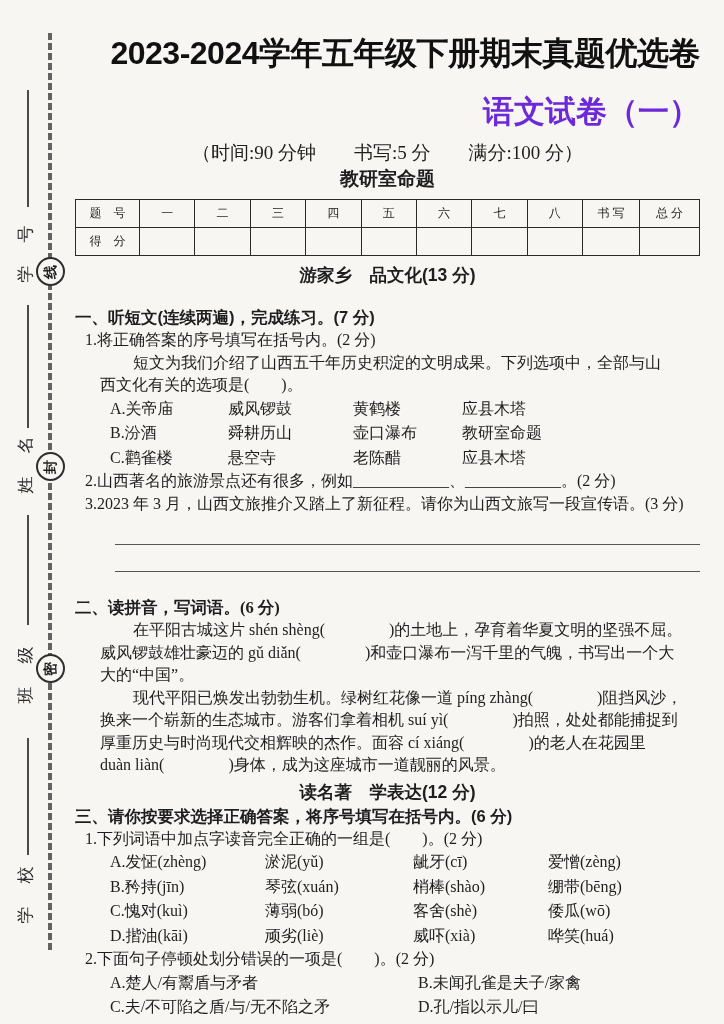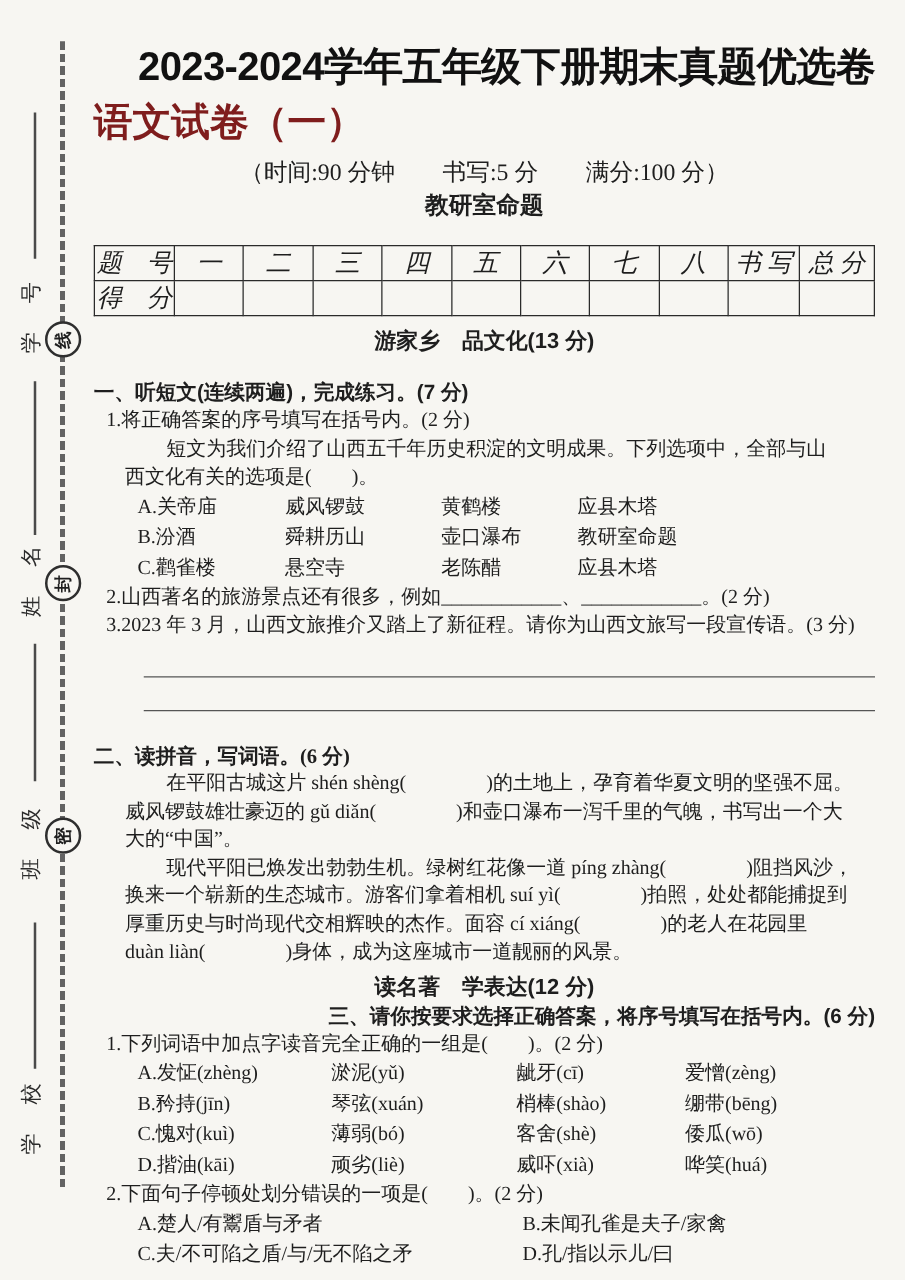--- a/index.html
+++ b/index.html
@@ -15,24 +15,24 @@
     transform:rotate(-90deg); font-size:17px; letter-spacing:3px; color:#2b2b2b; }
   .rail-blank { position:absolute; left:27px; width:2px; background:#4a4a4a; }
   .stamp { position:absolute; left:36px; width:25px; height:25px; border:2px solid #2e2e2e;
     border-radius:50%; background:#f7f6f2; display:flex; align-items:center; justify-content:center;
     font-family:"Liberation Sans","DejaVu Sans",sans-serif; font-weight:700; font-size:14px; }
   .stamp span { transform:rotate(-90deg); }
   
   .content { position:absolute; left:75px; top:0; width:625px; }
   .hei { font-family:"Liberation Sans","DejaVu Sans",sans-serif; font-weight:700; }
   .title { margin-top:33px; font-size:32px; line-height:40px; text-align:right; white-space:nowrap; letter-spacing:-0.5px; color:#111; }
-  .subtitle { margin-top:6px; font-size:31px; line-height:38px; text-align:left; color:#7f1d1d; }
+  .subtitle { margin-top:20px; font-size:31px; line-height:38px; text-align:right; color:#6d28d9; }
   .meta { margin-top:11px; font-size:19px; line-height:22px; text-align:center; }
   .setter { margin-top:4px; font-size:19px; line-height:22px; text-align:center; }
-  table.score { margin-top:20px; width:100%; border-collapse:collapse; font-size:20px;font-style:italic; }
+  table.score { margin-top:9px; width:100%; border-collapse:collapse; font-size:12px; }
   table.score td { border:1.5px solid #2a2a2a; height:27px; text-align:center; padding:0; }
   .part-head { margin-top:8px; font-size:17.5px; line-height:22px; text-align:center; }
   .q-title { margin-top:20px; font-size:16.5px; line-height:23px; }
   .ln { font-size:16px; line-height:22.5px; }
   .sub { padding-left:10px; }
   .para { padding-left:25px; }
   .ind { text-indent:33px; }
   .opt4a { margin-left:35px; display:grid; grid-template-columns:118px 125px 109px auto; font-size:16px; line-height:24.5px; }
   .opt4b { margin-left:35px; display:grid; grid-template-columns:155px 148px 135px auto; font-size:16px; line-height:24.5px; }
   .opt2  { margin-left:35px; display:grid; grid-template-columns:308px auto; font-size:16px; line-height:24.5px; }
@@ -157,21 +157,21 @@
     <div class="ln para ind">在平阳古城这片 shén shèng(　　　　)的土地上，孕育着华夏文明的坚强不屈。</div>
     <div class="ln para">威风锣鼓雄壮豪迈的 gǔ diǎn(　　　　)和壶口瀑布一泻千里的气魄，书写出一个大</div>
     <div class="ln para">大的“中国”。</div>
     <div class="ln para ind">现代平阳已焕发出勃勃生机。绿树红花像一道 píng zhàng(　　　　)阻挡风沙，</div>
     <div class="ln para">换来一个崭新的生态城市。游客们拿着相机 suí yì(　　　　)拍照，处处都能捕捉到</div>
     <div class="ln para">厚重历史与时尚现代交相辉映的杰作。面容 cí xiáng(　　　　)的老人在花园里</div>
     <div class="ln para">duàn liàn(　　　　)身体，成为这座城市一道靓丽的风景。</div>
 
     <div class="part-head hei" style="margin-top:4px;">读名著　学表达(12 分)</div>
 
-    <div class="q-title hei" style="margin-top:2px;text-align:right;">三、请你按要求选择正确答案，将序号填写在括号内。(6 分)</div>
+    <div class="q-title hei" style="margin-top:2px;">三、请你按要求选择正确答案，将序号填写在括号内。(6 分)</div>
     <div class="ln sub">1.下列词语中加点字读音完全正确的一组是(　　)。(2 分)</div>
 
     <div class="opt4b">
       <span><span>A.发</span><span class="dotted">怔</span><span>(zhèng)</span></span>
       <span><span class="dotted">淤</span><span>泥(yǔ)</span></span>
       <span><span class="dotted">龇</span><span>牙(cī)</span></span>
       <span><span>爱</span><span class="dotted">憎</span><span>(zèng)</span></span>
     </div>
     <div class="opt4b">
       <span><span>B.</span><span class="dotted">矜</span><span>持(jīn)</span></span>

